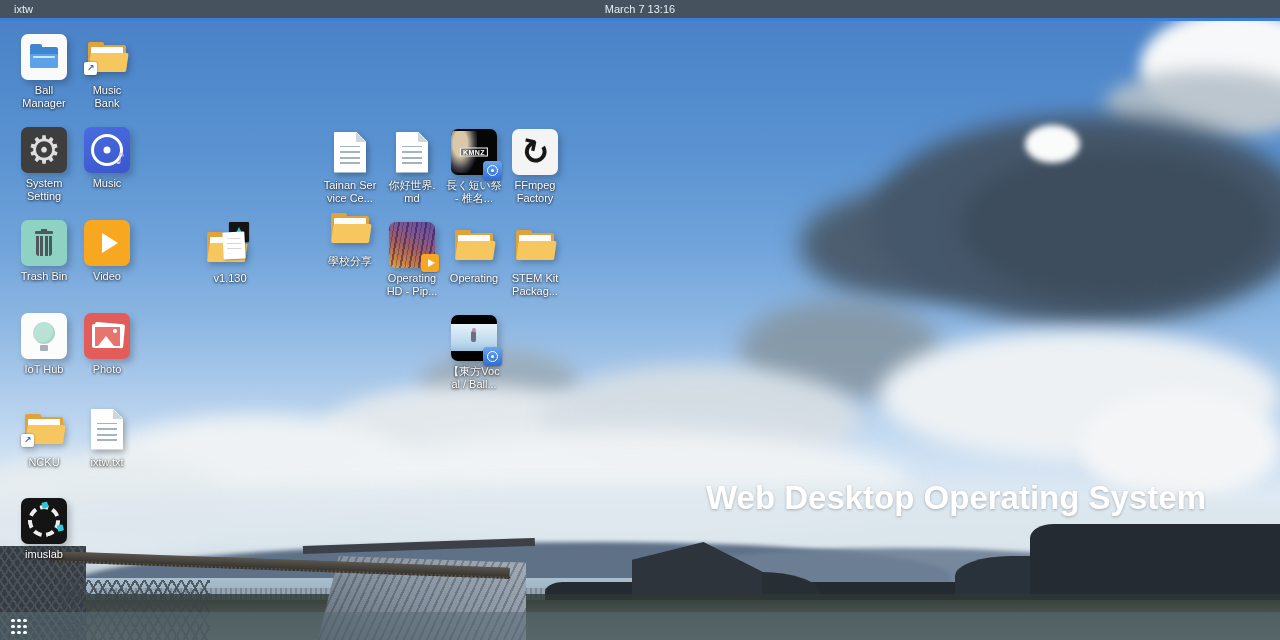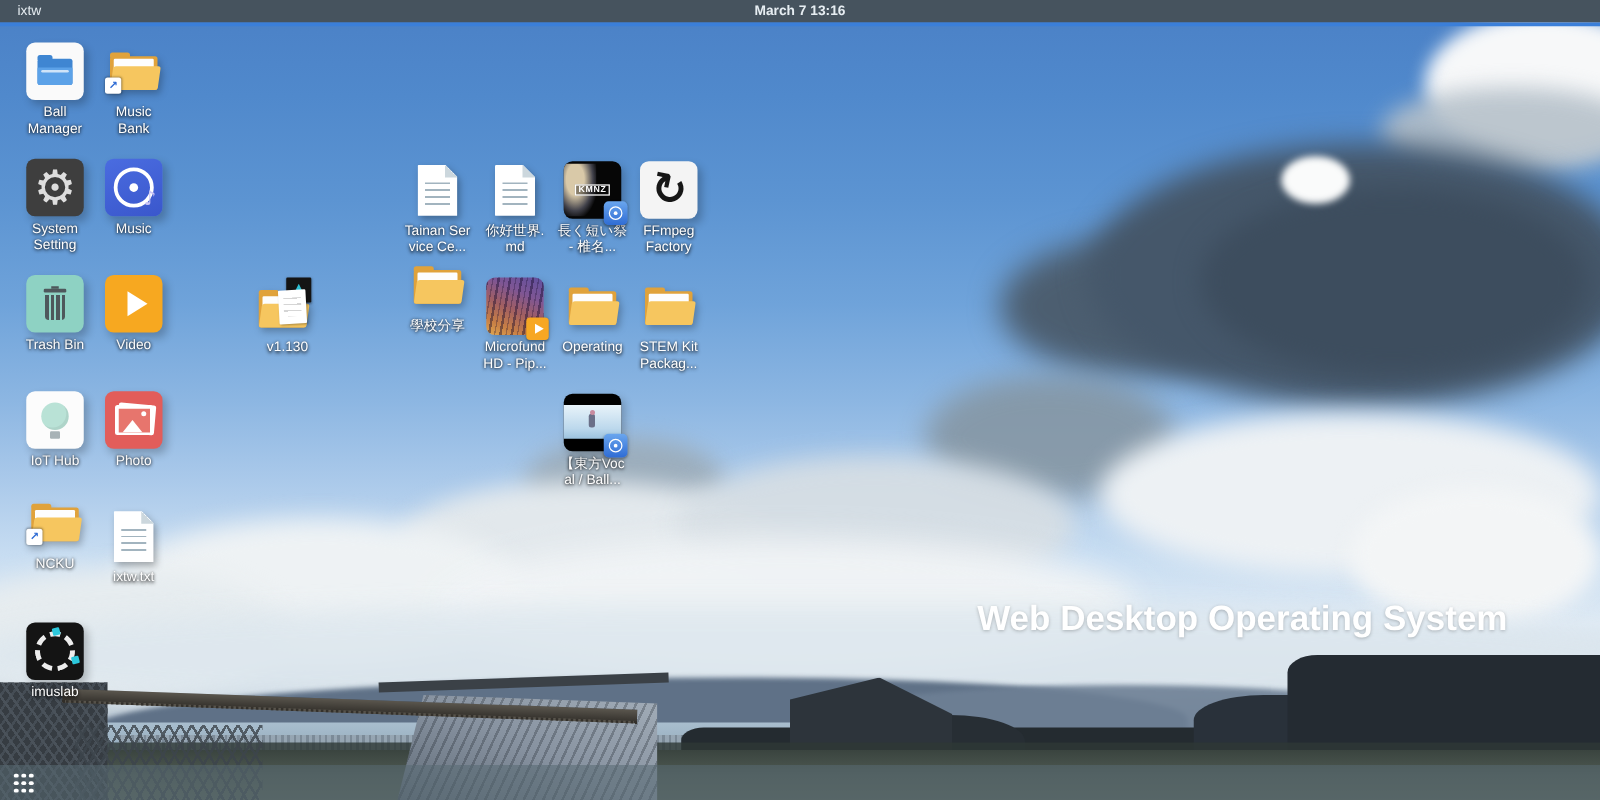--- a/index.html
+++ b/index.html
@@ -53,27 +53,27 @@
   .gs-roof{left:303px;top:546px;width:232px;height:8px;background:#3b4147;transform:rotate(-2deg);transform-origin:left center;}
   .grandstand{left:318px;top:556px;width:208px;height:84px;
     background:repeating-linear-gradient(115deg,rgba(35,42,50,.3) 0 2px,transparent 2px 7px),
                linear-gradient(205deg,#a2adb8 0%,#8792a0 50%,#626d79 100%);
     clip-path:polygon(10% 0,100% 8%,100% 100%,0 100%);}
 
   
   #topbar{position:absolute;left:0;top:0;width:1280px;height:18px;background:#46535e;z-index:7;
     color:#e6edf2;font-size:11px;line-height:18px;}
   #topbar .host{position:absolute;left:14px;top:0;}
-  #topbar .clock{position:absolute;left:0;right:0;top:0;text-align:center;font-weight:bold;}
+  #topbar .clock{position:absolute;left:0;right:0;top:0;text-align:center;}
   #accent{position:absolute;left:0;top:18px;width:1280px;height:3px;background:#3b7fd9;z-index:7;}
 
   
   #branding{position:absolute;right:74px;top:476px;text-align:right;color:#fff;z-index:2;}
   .brand-title{font-size:70px;line-height:.95;font-weight:400;opacity:.93;letter-spacing:1px;}
-  .brand-sub{font-size:28px;font-weight:bold;margin-top:3px;text-shadow:0 1px 3px rgba(0,0,0,.25);}
+  .brand-sub{font-size:33px;font-weight:bold;margin-top:3px;text-shadow:0 1px 3px rgba(0,0,0,.25);}
 
   
   #bottombar{position:absolute;left:0;top:612px;width:1280px;height:28px;background:rgba(88,106,115,.55);z-index:6;}
   .launcher{position:absolute;left:11px;top:5px;width:24px;height:19px;display:flex;align-items:center;cursor:pointer;}
   .grid-dots{display:grid;grid-template-columns:repeat(3,1fr);gap:2.5px;}
   .grid-dots i{width:3.5px;height:3.5px;background:#fff;border-radius:50%;}
 
   
   .di{position:absolute;width:64px;display:flex;flex-direction:column;align-items:center;z-index:5;cursor:pointer;}
   .tilewrap{height:48px;display:flex;align-items:center;justify-content:center;margin-bottom:3px;}
@@ -326,21 +326,21 @@
           <div class="ph-back"></div>
       <div class="ph-front">
             <div class="ph-img"></div>
           </div>
         </div>
       </div>
   </div>
   <div class="lbl">Photo</div>
 </div>
 
-<div class="di" style="left:12px;top:394px">
+<div class="di" style="left:12px;top:405px">
   <div class="tilewrap">
     <div class="folder">
         <div class="f-back"></div>
         <div class="f-paper"></div>
         <div class="f-front"></div>
       <div class="sc-badge"></div>
       </div>
   </div>
   <div class="lbl">NCKU</div>
 </div>
@@ -429,21 +429,21 @@
   <div class="lbl">學校分享</div>
 </div>
 
 <div class="di" style="left:380px;top:221px">
   <div class="tilewrap">
     <div class="tile t-ani">
         <div class="ani-bldg"></div>
       <div class="badge-play"></div>
       </div>
   </div>
-  <div class="lbl ba">Microfund HD - Pip...</div>
+  <div class="lbl ba">Operating HD - Pip...</div>
 </div>
 
 <div class="di" style="left:442px;top:221px">
   <div class="tilewrap">
     <div class="folder">
         <div class="f-back"></div>
         <div class="f-paper"></div>
         <div class="f-front"></div>
       </div>
   </div>

